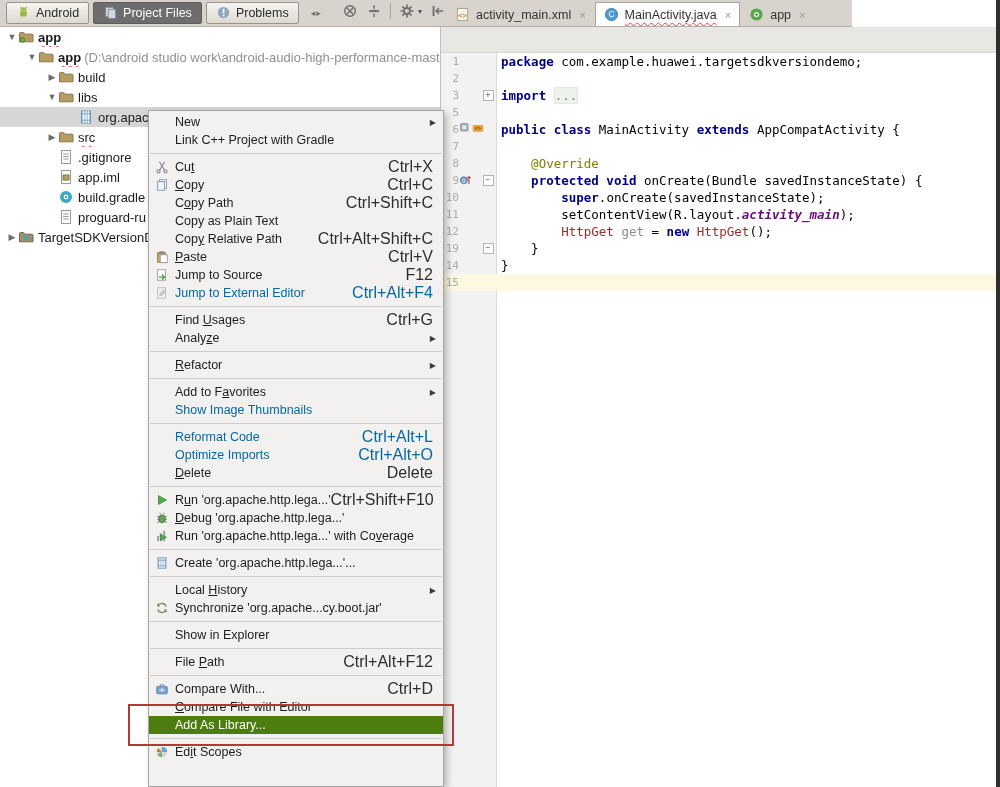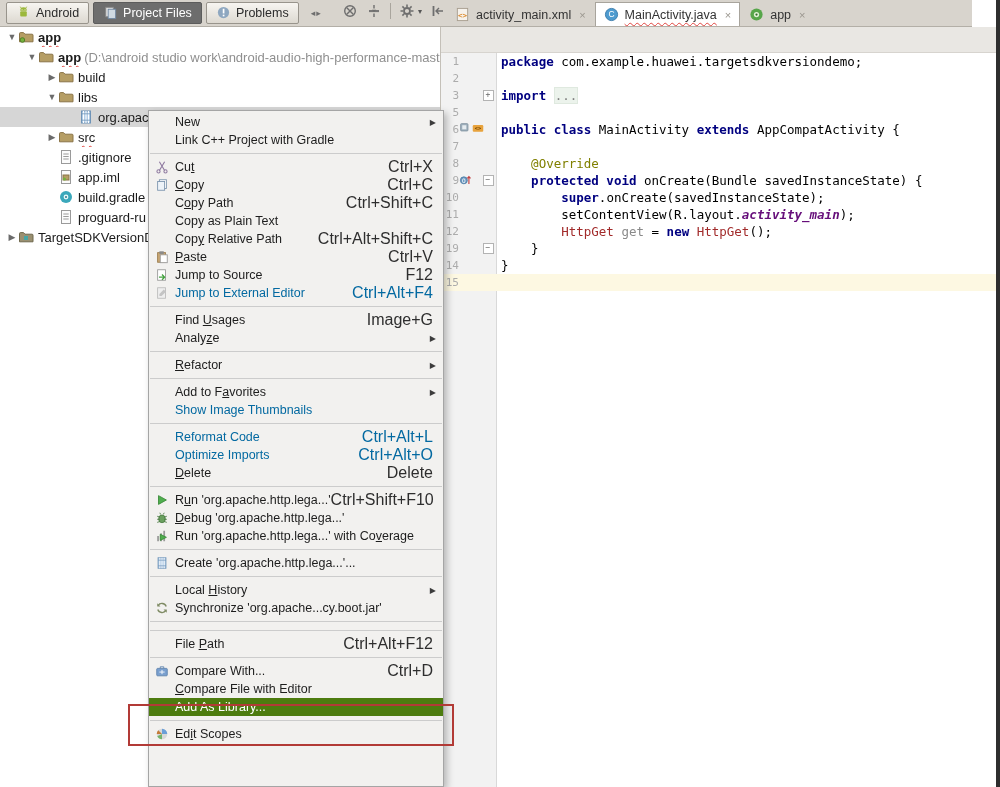--- a/index.html
+++ b/index.html
@@ -2,21 +2,21 @@
 <html><head>
 <meta charset="utf-8">
 <style>
   html,body{margin:0;padding:0;}
   body{
     width:1000px;height:787px;position:relative;overflow:hidden;
     background:#ffffff;font-family:"Liberation Sans",sans-serif;
     -webkit-font-smoothing:antialiased;
   }
   
-  #topbar{position:absolute;left:0;top:0;width:972px;height:26px;
+  #topbar{position:absolute;left:0;top:0;width:852px;height:26px;
     background:#d8d4cd;border-bottom:1px solid #b3afa7;z-index:5;}
   #panel-tabs{position:absolute;left:6px;top:2px;display:flex;gap:4px;align-items:center;}
   .ptab{display:flex;align-items:center;gap:4px;height:20px;padding:0 9px;
     border:1px solid #98948c;border-radius:2px;font-size:12.5px;color:#2b2b2b;
     background:linear-gradient(#f7f5f1,#ddd9d1);cursor:default;}
   .ptab.sel{background:#6d6d6d;color:#fff;border-color:#5c5c5c;}
   .lr-arrows{font-size:9px;color:#6e6e6e;margin-left:8px;letter-spacing:1px;}
   #panel-toolbar{position:absolute;left:342px;top:3px;display:flex;align-items:center;gap:8px;}
   .tbicon{width:16px;height:16px;display:inline-block;}
   .tb-divider{width:1px;height:16px;background:#a9a59d;}
@@ -500,21 +500,21 @@
       </span>
       <span class="mlabel">Jump to External Editor</span>
       <span class="msc">Ctrl+Alt+F4</span>
     </div>
     <div class="msep">
       <div></div>
     </div>
     <div class="mitem">
       <span class="mic"></span>
       <span class="mlabel">Find <u>U</u>sages</span>
-      <span class="msc">Image+G</span>
+      <span class="msc">Ctrl+G</span>
     </div>
     <div class="mitem">
       <span class="mic"></span>
       <span class="mlabel">Analy<u>z</u>e</span>
       <span class="msub">▶</span>
     </div>
     <div class="msep">
       <div></div>
     </div>
     <div class="mitem">
@@ -610,20 +610,24 @@
         <svg width="14" height="14" viewBox="0 0 16 16" xmlns="http://www.w3.org/2000/svg">
           <path d="M12.8 6.2 a5.2 5.2 0 0 0 -9.3 -1 M3.2 9.8 a5.2 5.2 0 0 0 9.3 1" fill="none" stroke="#7f8b64" stroke-width="1.6"></path>
           <path d="M2.6 2.6 v3.6 h3.6 z" fill="#7f8b64"></path>
           <path d="M13.4 13.4 v-3.6 h-3.6 z" fill="#7f8b64"></path>
         </svg>
       </span>
       <span class="mlabel">Synchronize 'org.apache...cy.boot.jar'</span>
     </div>
     <div class="msep">
       <div></div>
+    </div>
+    <div class="mitem">
+      <span class="mic"></span>
+      <span class="mlabel">Show in Explorer</span>
     </div>
     <div class="msep">
       <div></div>
     </div>
     <div class="mitem">
       <span class="mic"></span>
       <span class="mlabel">File <u>P</u>ath</span>
       <span class="msc">Ctrl+Alt+F12</span>
     </div>
     <div class="msep">

